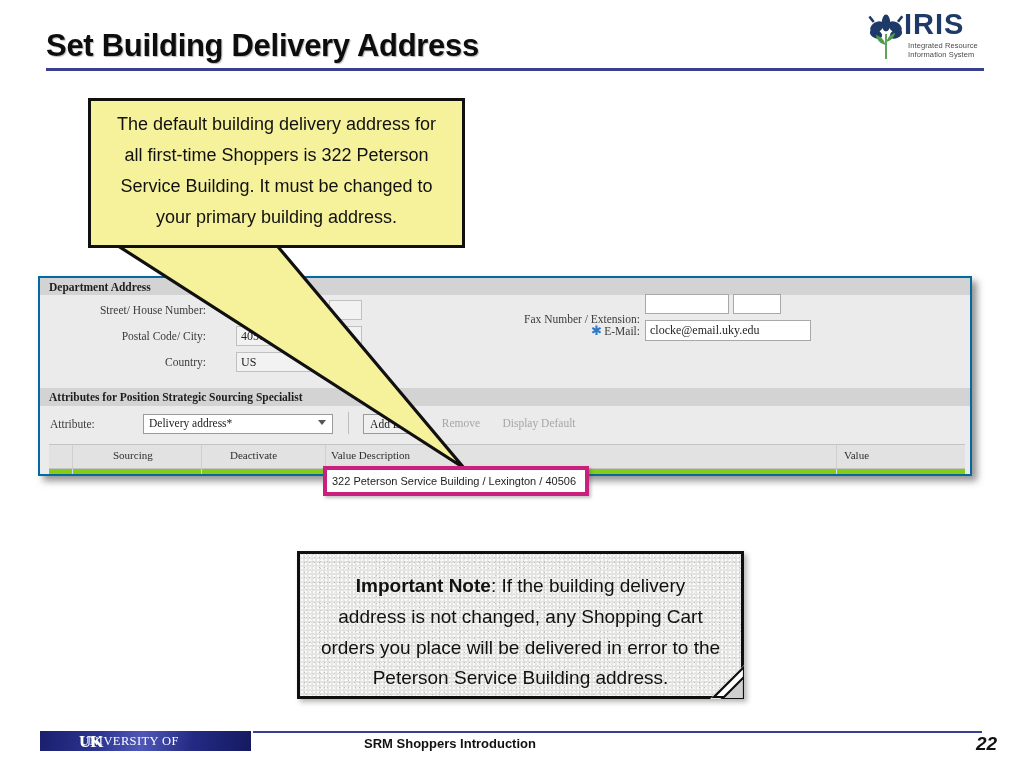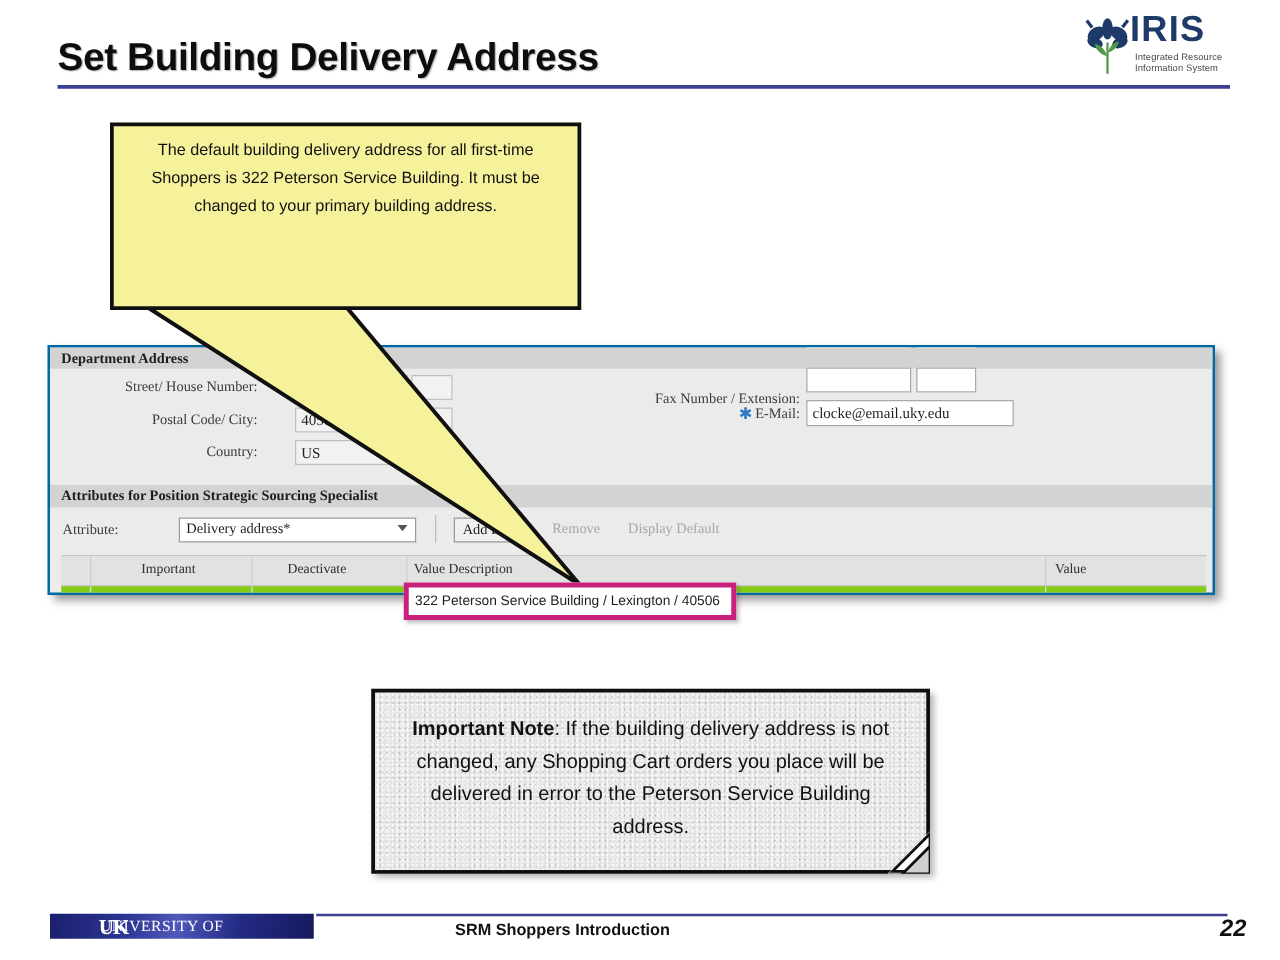--- a/index.html
+++ b/index.html
@@ -78,21 +78,21 @@
     top: 98px;
     width: 377px;
     height: 150px;
     background: #f6f29c;
     border: 3px solid #101010;
     box-sizing: border-box;
     z-index: 6;
   }
   #yellow-callout-text {
     padding: 8px 16px 0 16px;
-    font-size: 13px;
+    font-size: 18px;
     line-height: 1.72;
     text-align: center;
     color: #111111;
   }
   
   #callout-tail {
     position: absolute;
     left: 88px;
     top: 240px;
     width: 420px;
@@ -326,21 +326,21 @@
       radial-gradient(rgba(150,150,148,0.5) 0.7px, transparent 0.8px),
       radial-gradient(rgba(255,255,255,0.6) 0.6px, transparent 0.7px),
       radial-gradient(rgba(120,120,118,0.28) 0.6px, transparent 0.7px);
     background-size: 4px 4px, 5px 5px, 3px 3px, 7px 7px;
     background-position: 0 0, 2px 1px, 1px 2px, 3px 4px;
     box-shadow: 3px 3px 5px rgba(70,70,70,0.4);
     z-index: 6;
   }
   #note-text {
     padding: 17px 20px 0 20px;
-    font-size: 16px;
+    font-size: 19px;
     line-height: 1.62;
     text-align: center;
     color: #111111;
   }
   #note-bold {
     font-weight: bold;
   }
   
   #note-fold {
     position: absolute;
@@ -493,21 +493,21 @@
   <div class="sap-button" style="left:323px;top:136px;width:58px;">Add Line</div>
   <div class="sap-button disabled" style="left:390px;top:136px;width:62px;">Remove</div>
   <div class="sap-button disabled" style="left:453px;top:136px;width:92px;">Display Default</div>
 
   <div id="value-table">
     <div id="table-header">
       <div class="col-sep" style="left:23px;height:23px;"></div>
       <div class="col-sep" style="left:152px;height:23px;"></div>
       <div class="col-sep" style="left:276px;height:23px;"></div>
       <div class="col-sep" style="left:787px;height:23px;"></div>
-      <div class="th" style="left:64px;">Important</div>
+      <div class="th" style="left:64px;">Sourcing</div>
       <div class="th" style="left:181px;">Deactivate</div>
       <div class="th" style="left:282px;">Value Description</div>
       <div class="th" style="left:795px;">Value</div>
     </div>
 
     <div id="table-row">
       <div class="col-sep" style="left:23px;height:28px;background:#dcdcdc;"></div>
       <div class="col-sep" style="left:152px;height:28px;background:#dcdcdc;"></div>
       <div class="col-sep" style="left:276px;height:28px;background:#dcdcdc;"></div>
       <div class="col-sep" style="left:787px;height:28px;background:#dcdcdc;"></div>

